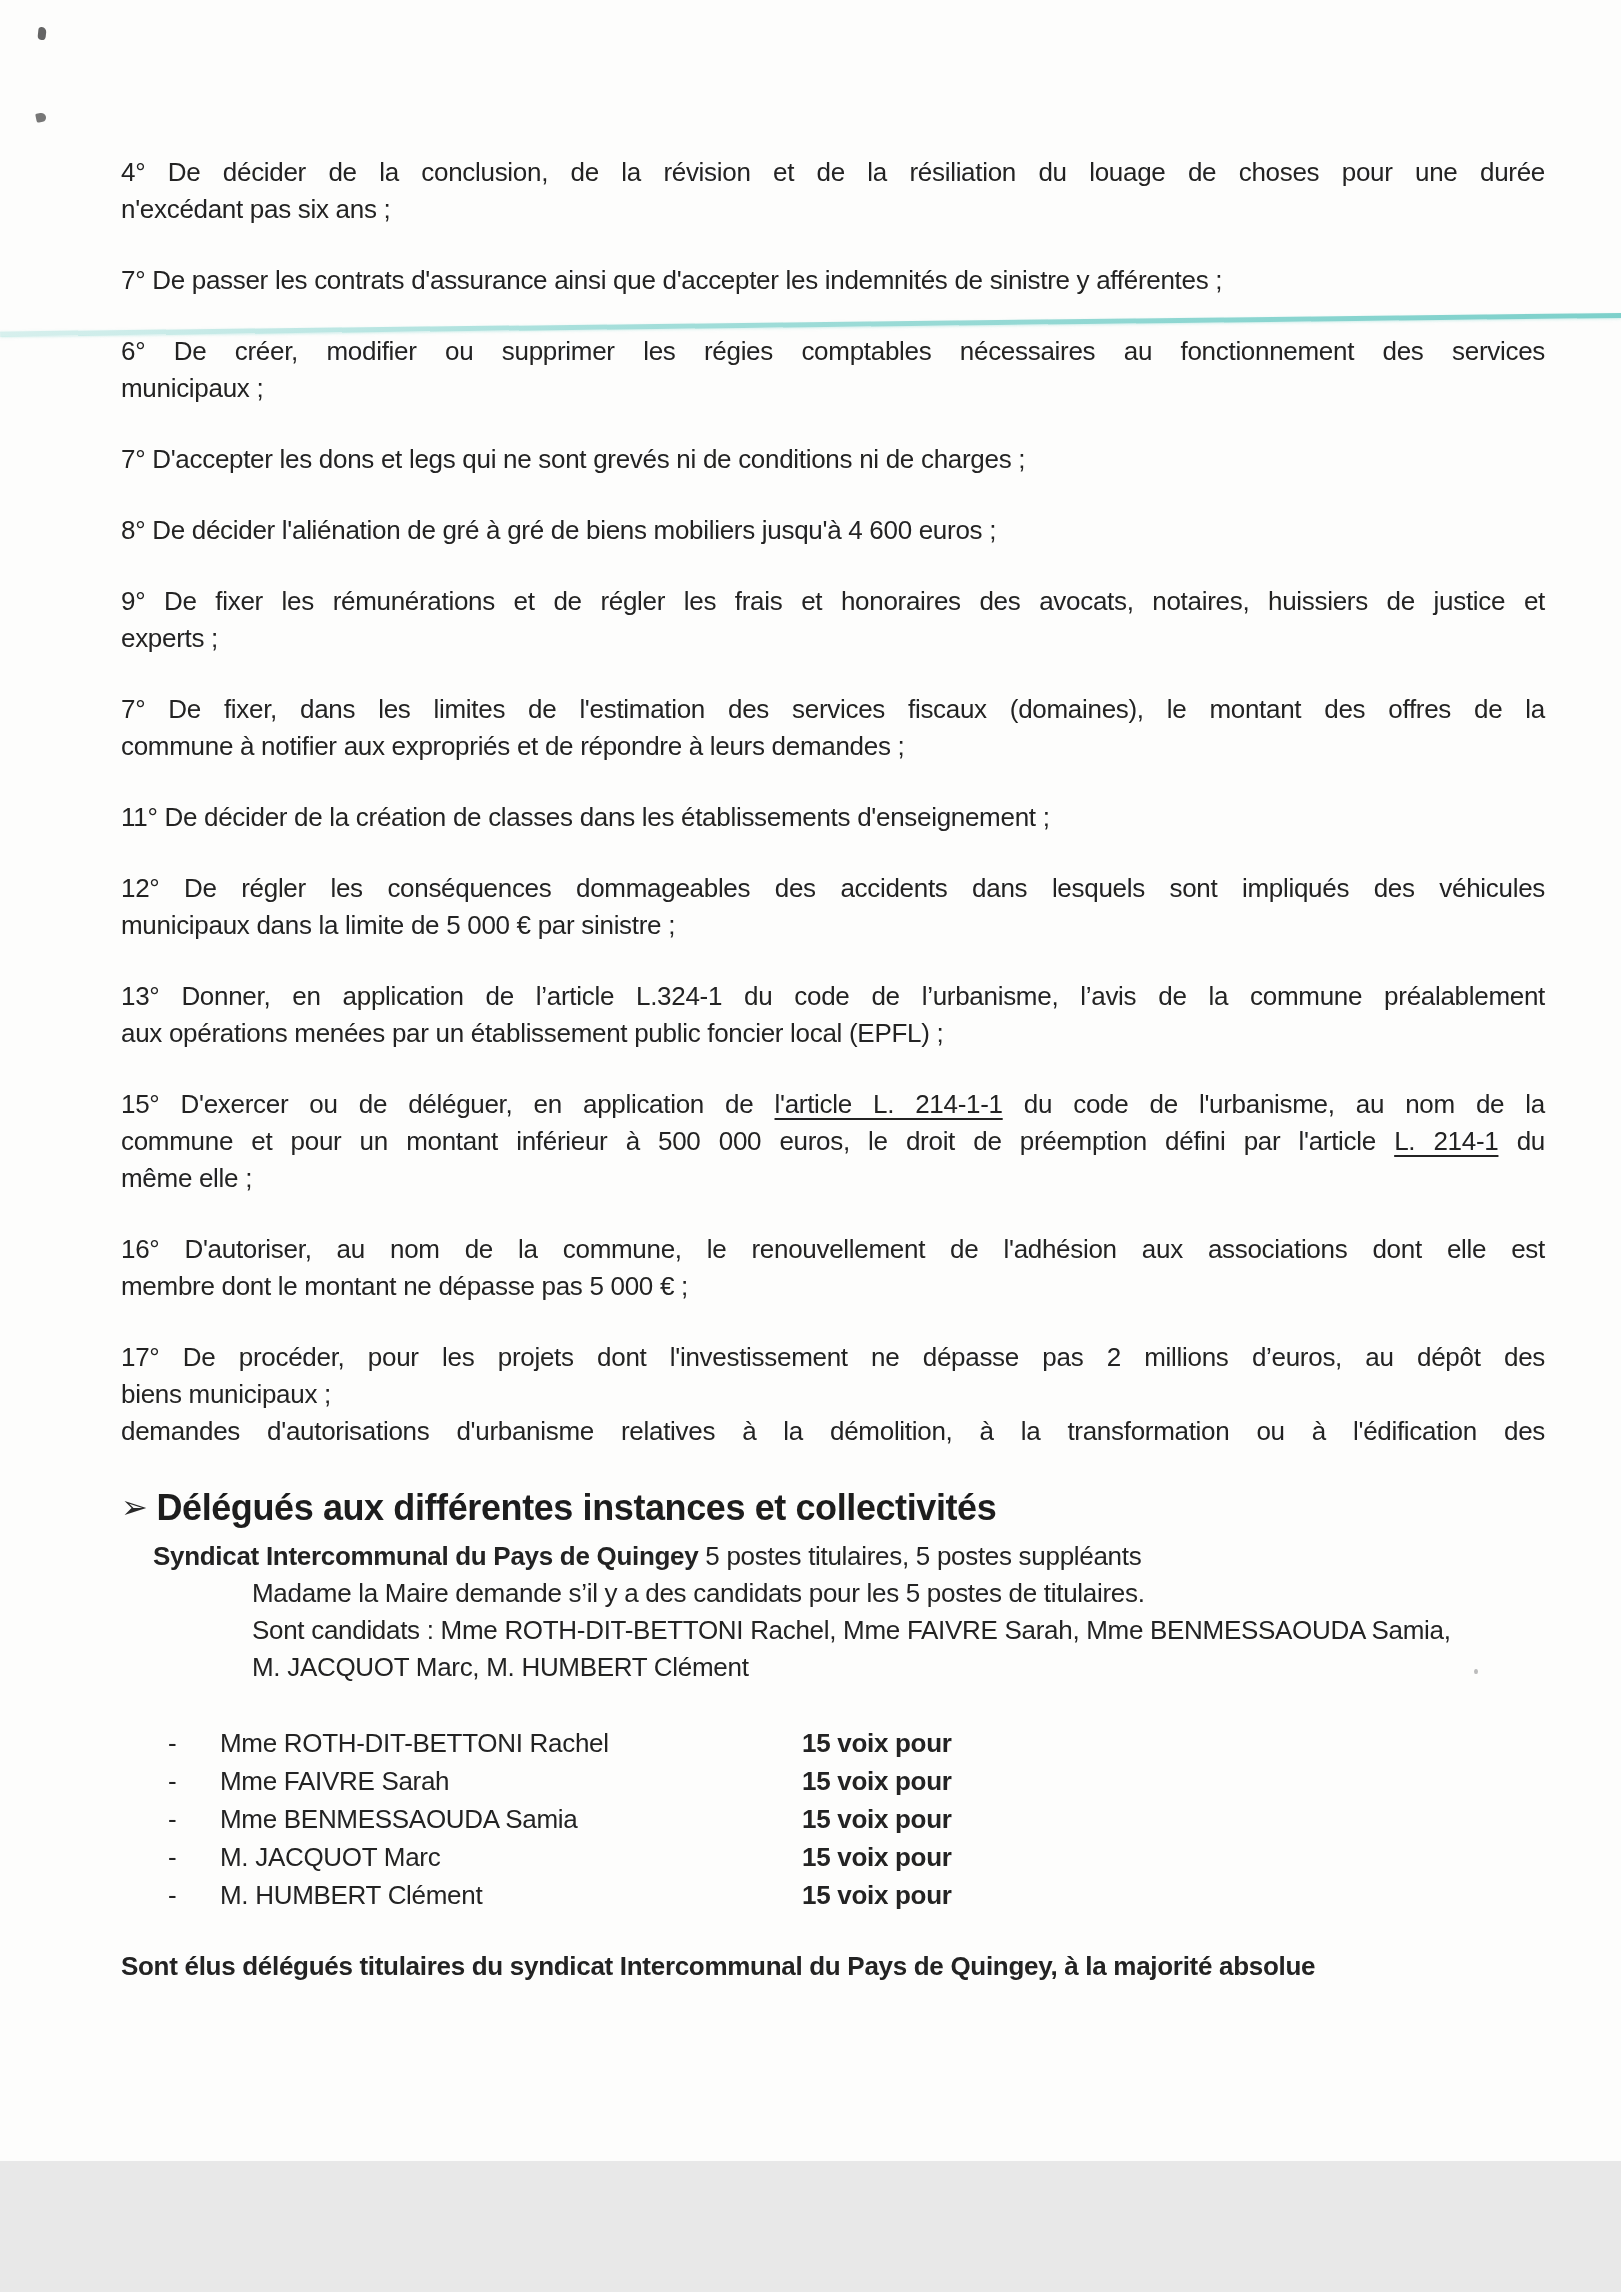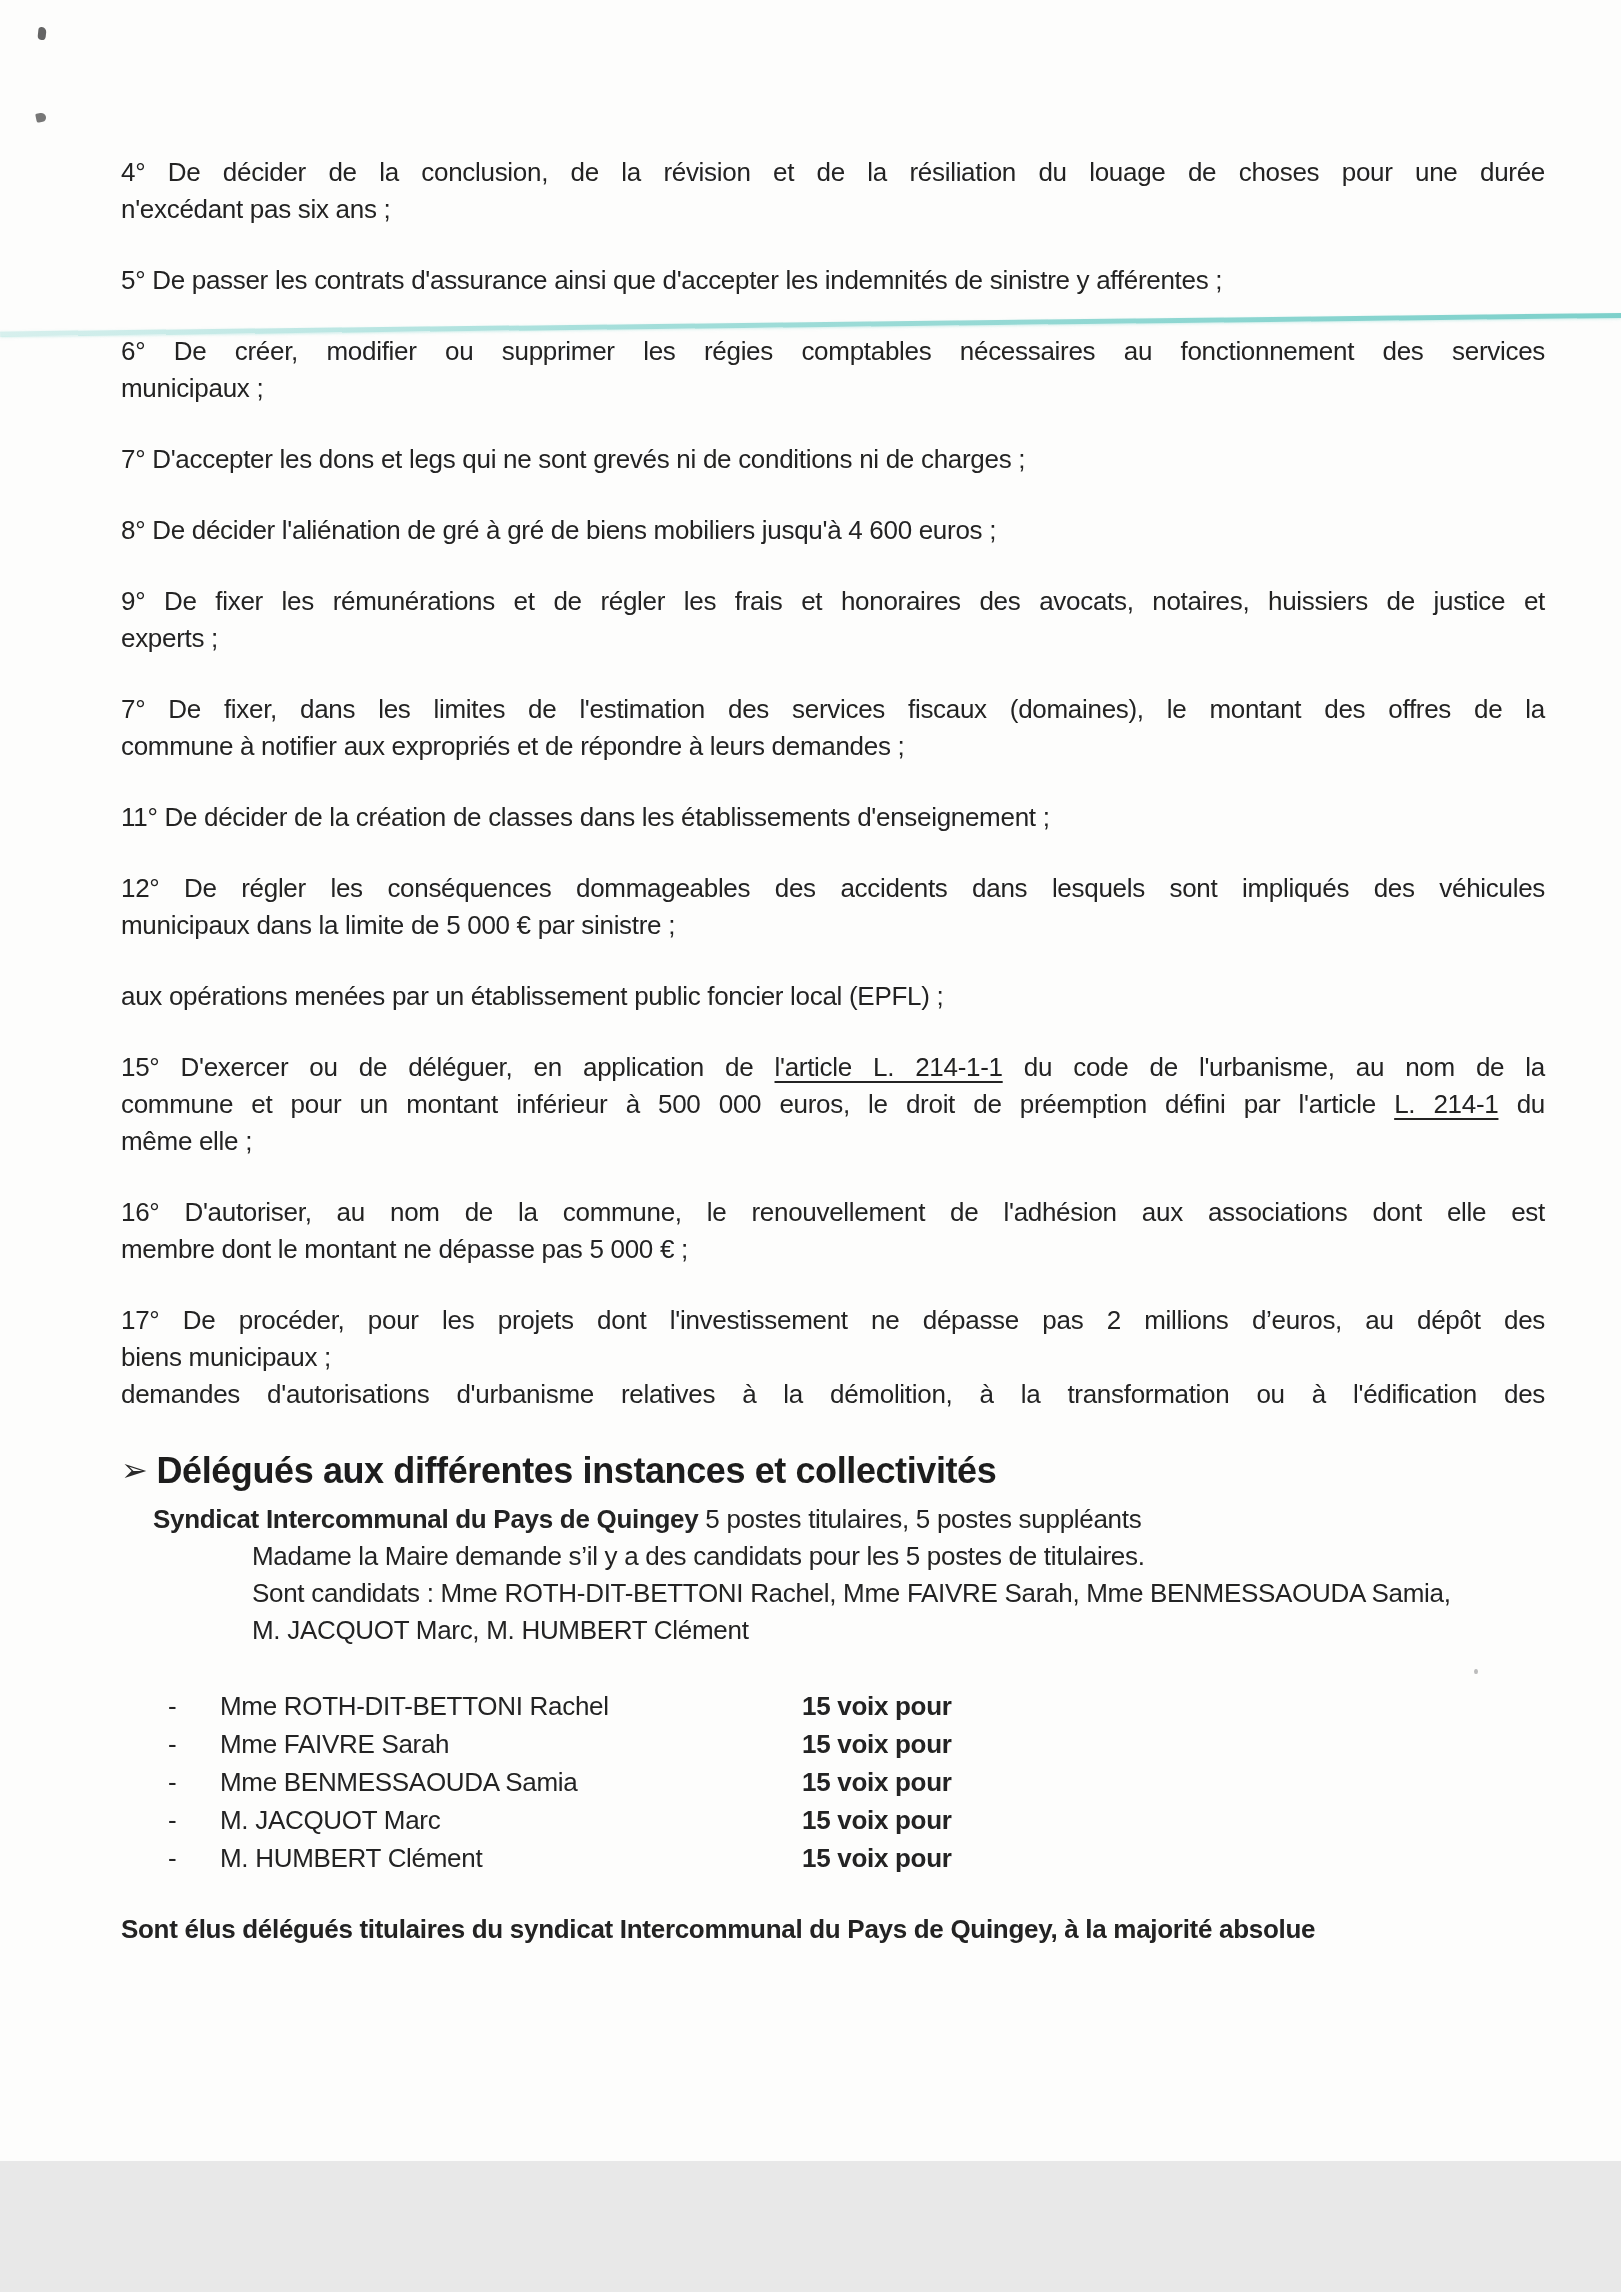--- a/index.html
+++ b/index.html
@@ -106,21 +106,21 @@
   <div class="bottom-artifact"></div>
 
   <div class="content">
 
     <div>
         <div class="para">
           <div class="line just"><span>4° De décider de la conclusion, de la révision et de la résiliation du louage de choses pour une durée</span></div>
           <div class="line"><span>n'excédant pas six ans ;</span></div>
         </div>
         <div class="para">
-          <div class="line"><span>5° De passer les contrats d'assurance ainsi que d'accepter les indemnités de sinistre y afférentes ;</span></div>
+          <div class="line"><span>7° De passer les contrats d'assurance ainsi que d'accepter les indemnités de sinistre y afférentes ;</span></div>
         </div>
         <div class="para">
           <div class="line just"><span>6° De créer, modifier ou supprimer les régies comptables nécessaires au fonctionnement des services</span></div>
           <div class="line"><span>municipaux ;</span></div>
         </div>
         <div class="para">
           <div class="line"><span>7° D'accepter les dons et legs qui ne sont grevés ni de conditions ni de charges ;</span></div>
         </div>
         <div class="para">
           <div class="line"><span>8° De décider l'aliénation de gré à gré de biens mobiliers jusqu'à 4 600 euros ;</span></div>
@@ -134,20 +134,21 @@
           <div class="line"><span>commune à notifier aux expropriés et de répondre à leurs demandes ;</span></div>
         </div>
         <div class="para">
           <div class="line"><span>11° De décider de la création de classes dans les établissements d'enseignement ;</span></div>
         </div>
         <div class="para">
           <div class="line just"><span>12° De régler les conséquences dommageables des accidents dans lesquels sont impliqués des véhicules</span></div>
           <div class="line"><span>municipaux dans la limite de 5 000 € par sinistre ;</span></div>
         </div>
         <div class="para">
+          <div class="line just"><span>13° Donner, en application de l’article L.324-1 du code de l’urbanisme, l’avis de la commune préalablement</span></div>
           <div class="line"><span>aux opérations menées par un établissement public foncier local (EPFL) ;</span></div>
         </div>
         <div class="para">
           <div class="line just"><span>15° D'exercer ou de déléguer, en application de </span><span class="u">l'article L. 214-1-1</span><span> du code de l'urbanisme, au nom de la</span></div>
           <div class="line just"><span>commune et pour un montant inférieur à 500 000 euros, le droit de préemption défini par l'article </span><span class="u">L. 214-1</span><span> du</span></div>
           <div class="line"><span>même elle ;</span></div>
         </div>
         <div class="para">
           <div class="line just"><span>16° D'autoriser, au nom de la commune, le renouvellement de l'adhésion aux associations dont elle est</span></div>
           <div class="line"><span>membre dont le montant ne dépasse pas 5 000 € ;</span></div>

